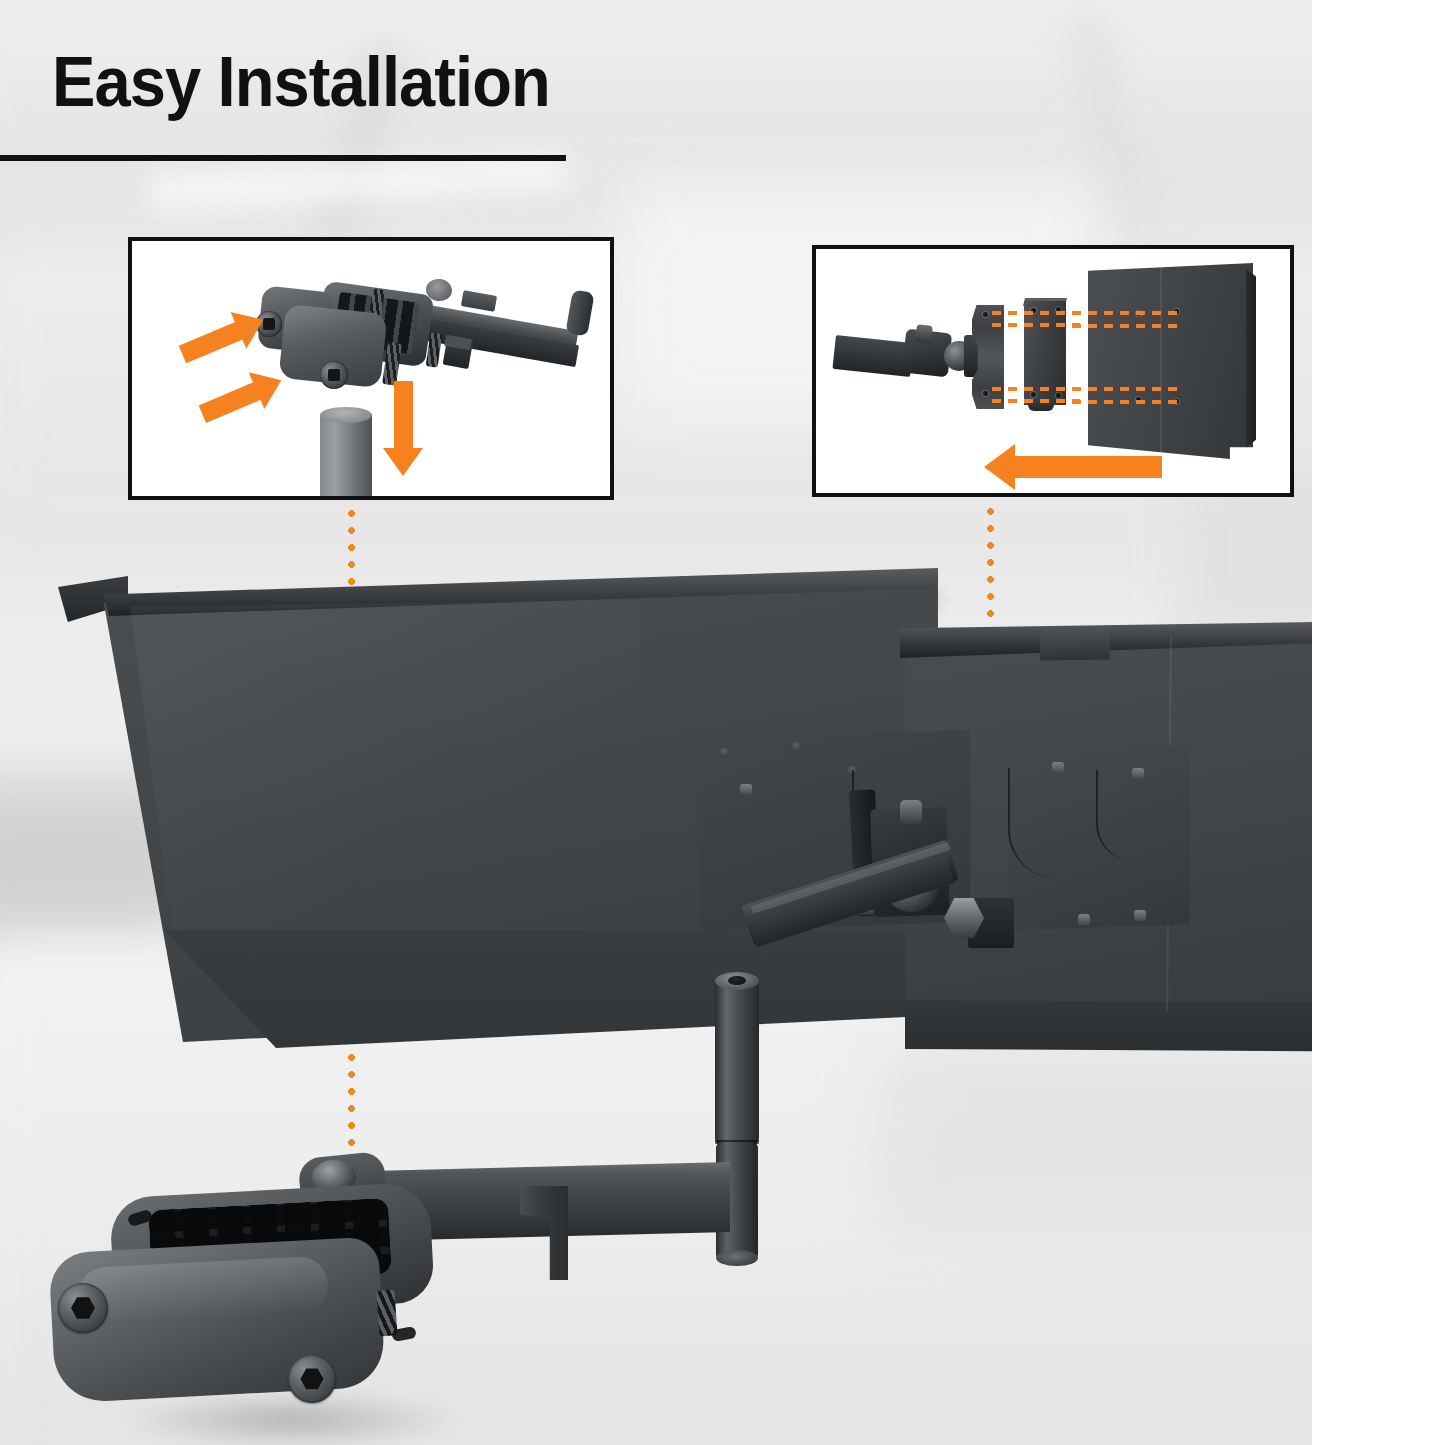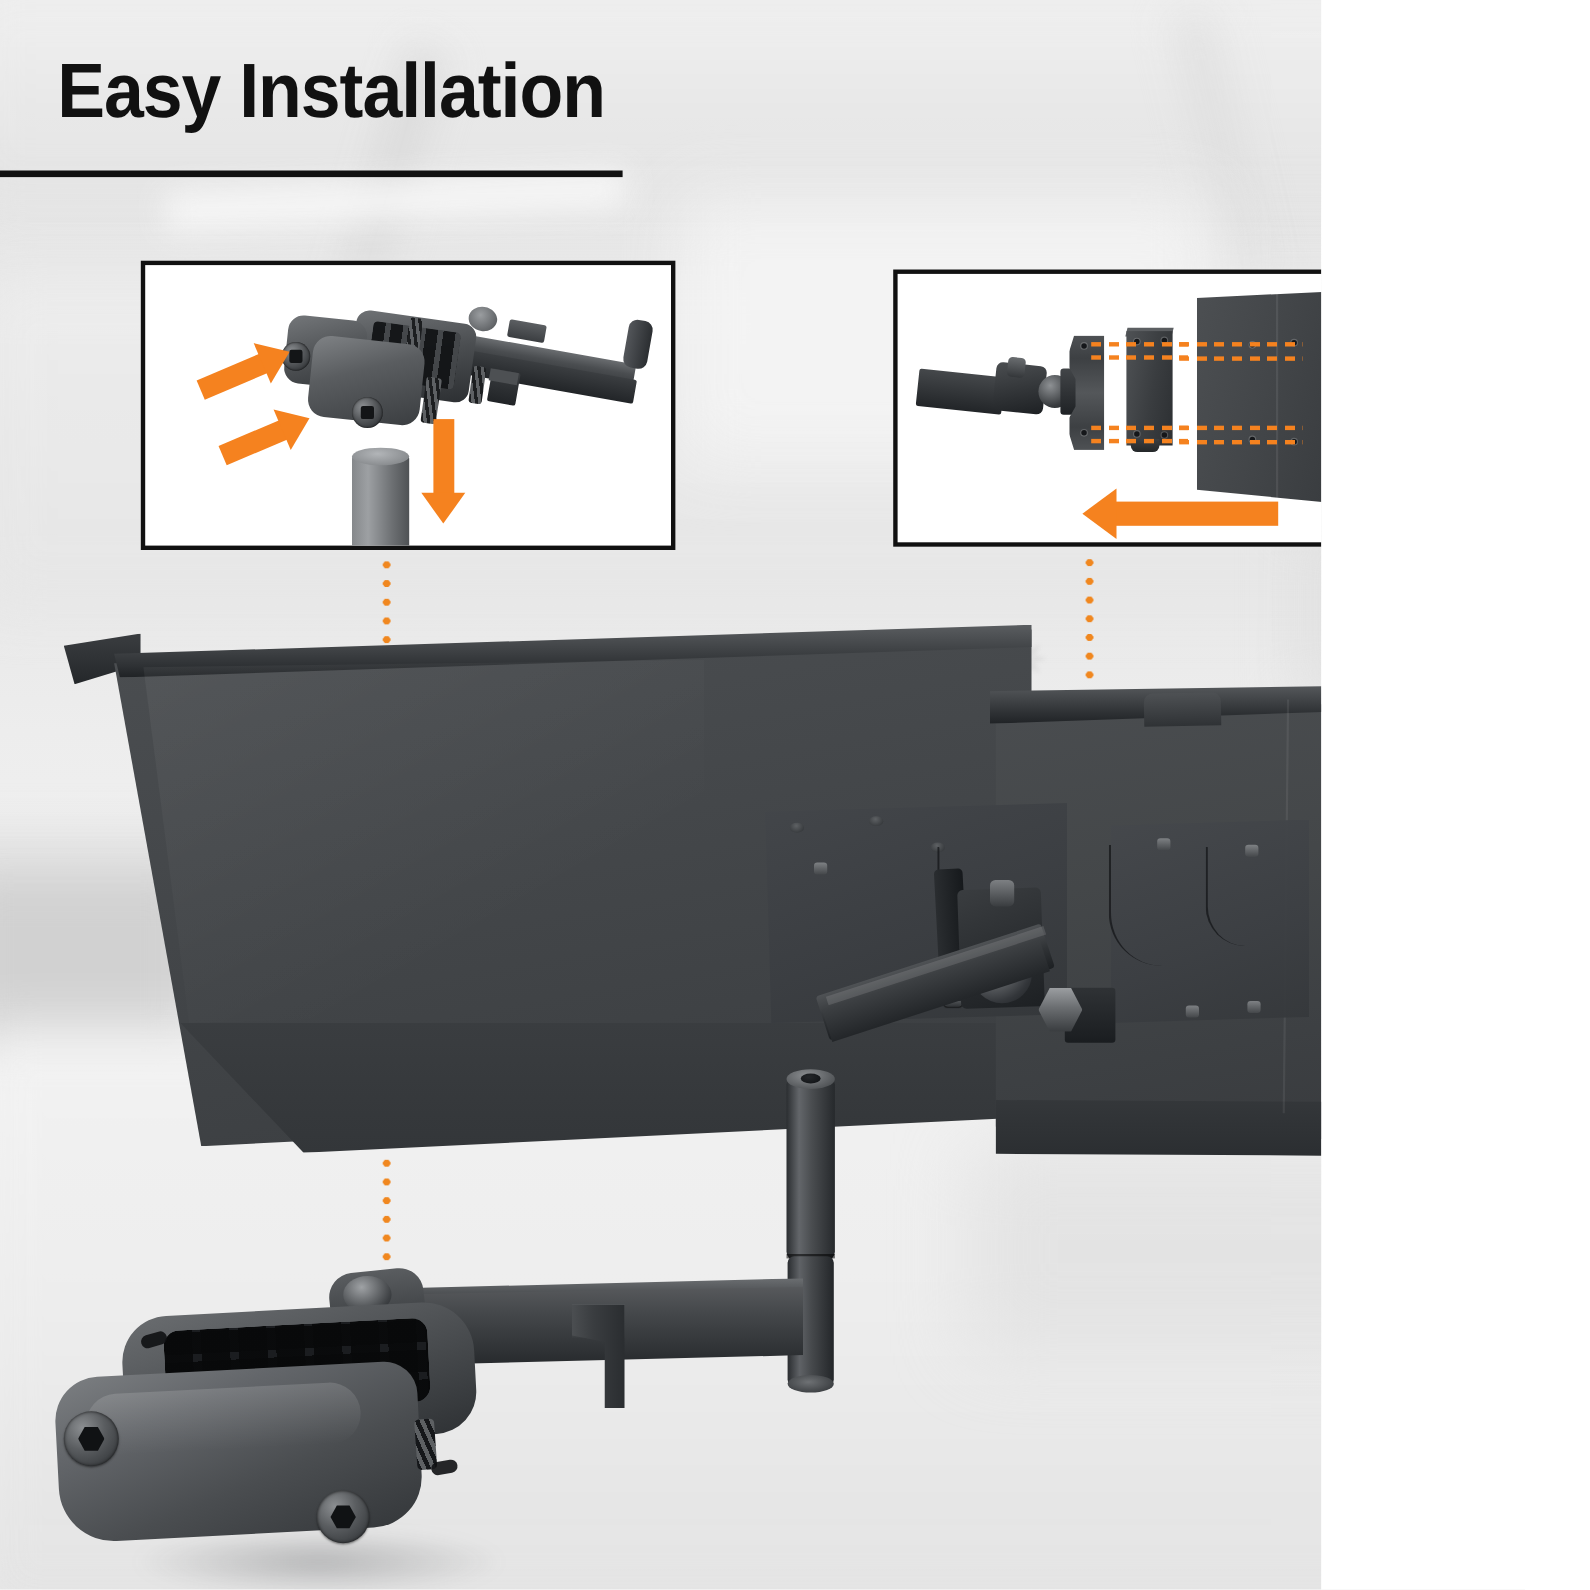--- a/index.html
+++ b/index.html
@@ -3,21 +3,21 @@
 <meta charset="utf-8">
 <title>Easy Installation</title>
 <style>
   html, body {
     margin: 0;
     padding: 0;
     background: #ffffff;
   }
   #stage {
     position: relative;
-    width: 1201px;
+    width: 1312px;
     height: 1445px;
     overflow: hidden;
     font-family: "Liberation Sans", sans-serif;
     background: #e6e6e6;
   }
 
   
   .bg-base {
     position: absolute; inset: 0;
     background:

